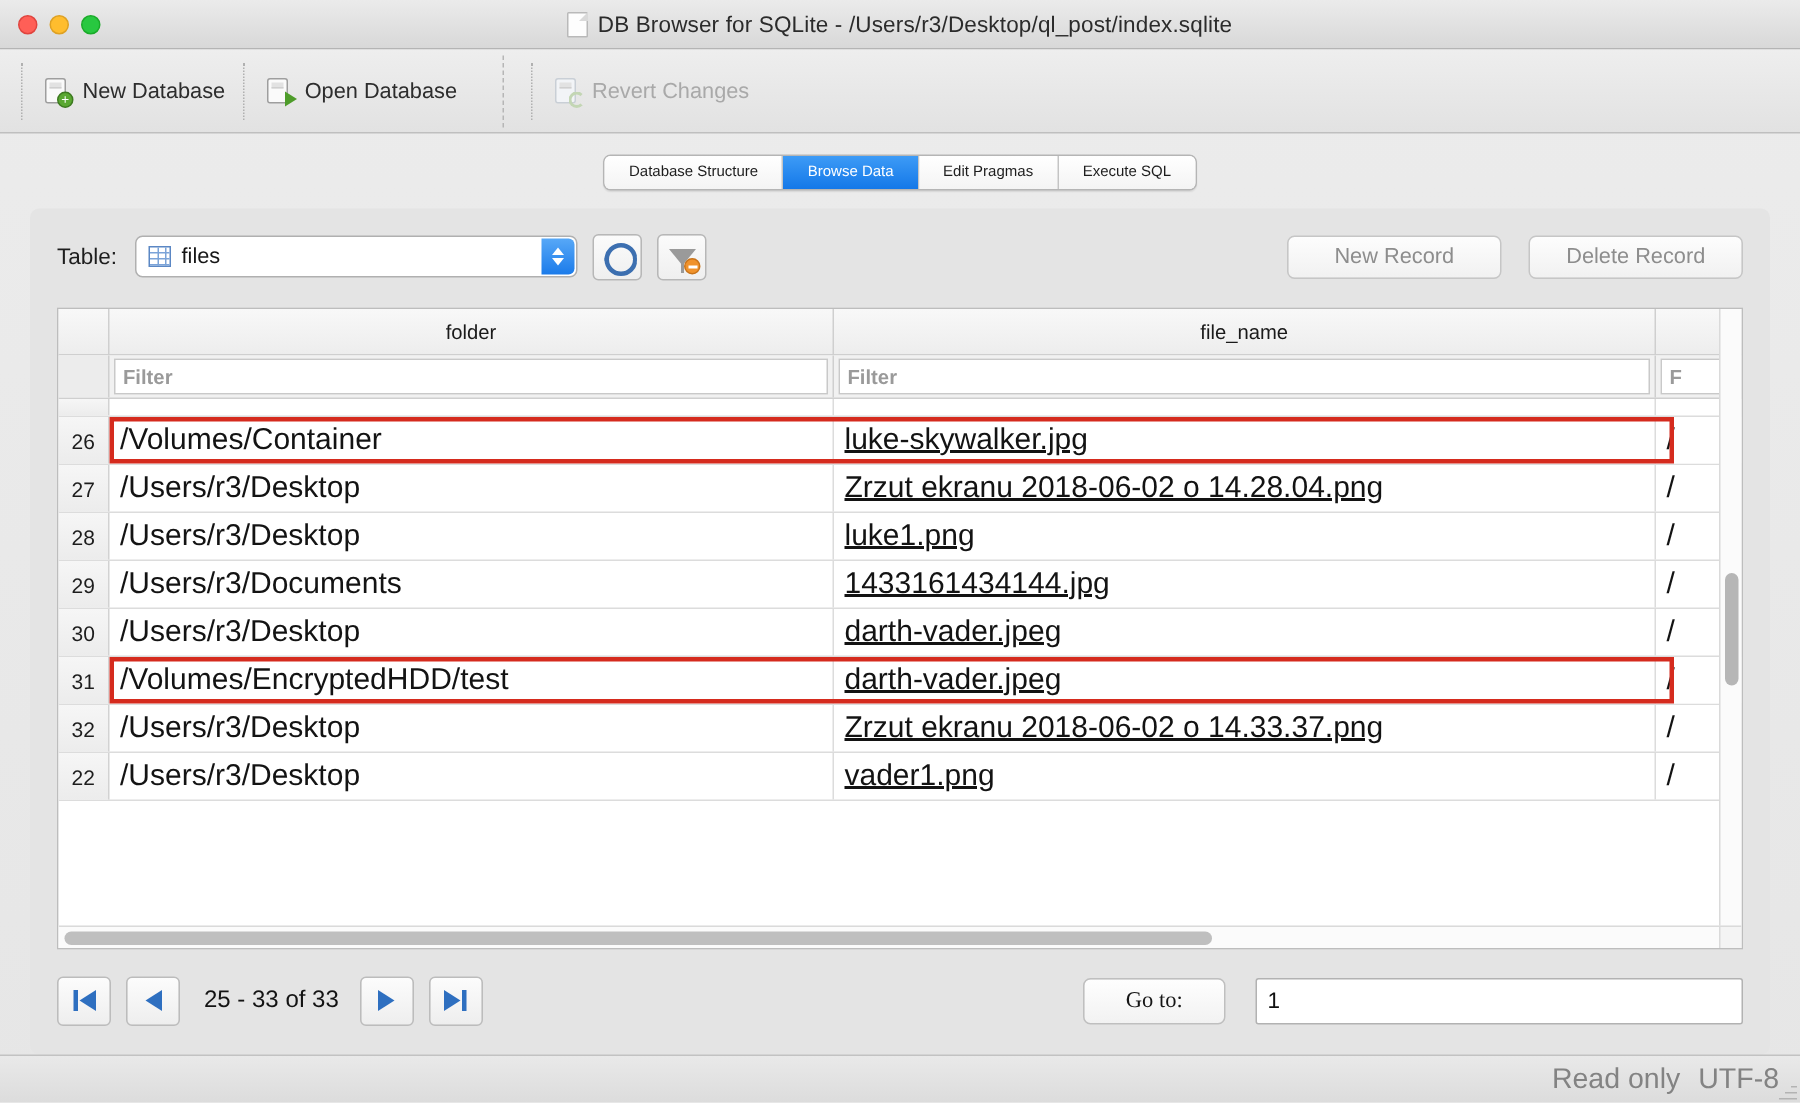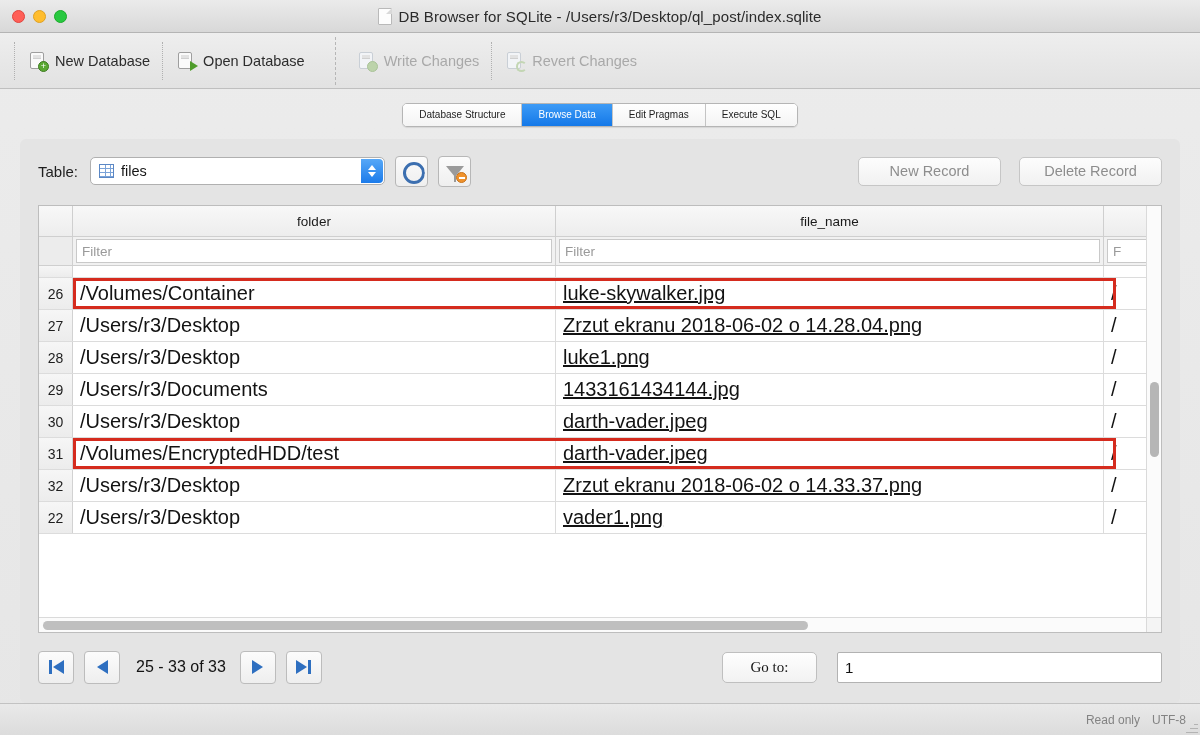--- a/index.html
+++ b/index.html
@@ -229,21 +229,21 @@
     display: flex; flex: none; height: 29px;
     background: #f1f1f1; border-bottom: 1px solid #cfcfcf;
   }
   .gutter-f { width: 34px; border-right: 1px solid #cfcfcf; flex: none; background:#ececec; }
   .filter-cell {
     border-right: 1px solid #cfcfcf; padding: 2px 3px;
   }
   .filter-in {
     width: 100%; height: 100%; border: 1px solid #c9c9c9; background: #fff;
     font-size: 13.5px; color: #9a9a9a; padding-left: 5px;
-    display: flex; align-items: center;
+    display: flex; align-items: center; font-weight: bold;
   }
 
   .rows {
     flex: 1 1 auto; position: relative; overflow: hidden; background: #fff;
   }
   .row {
     display: flex; height: 32px; border-bottom: 1px solid #dcdcdc;
     position: relative;
   }
   .row.partial { height: 12px; overflow: hidden; }
@@ -335,21 +335,21 @@
   }
 
   
   .statusbar {
     flex: none; height: 32px;
     background: linear-gradient(180deg,#e9e9e9 0%,#dcdcdc 100%);
     border-top: 1px solid #c2c2c2;
     display: flex; align-items: center; justify-content: flex-end;
     padding-right: 14px; gap: 12px; position: relative;
   }
-  .status-txt { font-size: 12px; color: #838383; }
+  .status-txt { font-size: 19px; color: #838383; }
   .resizer {
     position: absolute; right: 2px; bottom: 2px; width: 12px; height: 12px;
   }
   .resizer span {
     position:absolute; right:0; background:#b3b3b3; height:1px;
   }
 </style>
 </head>
 <body>
 
@@ -378,27 +378,20 @@
     </div>
     <div class="tb-grip"></div>
     <div class="tb-btn">
       <span class="db-icon">
         <span class="db-body"></span>
           <span class="db-arrow"></span>
       </span>
       <span>Open Database</span>
     </div>
     <div class="tb-sep"></div>
-    <div class="tb-btn disabled">
-      <span class="db-icon">
-        <span class="db-body"></span>
-          <span class="db-badge"></span>
-      </span>
-      <span>Write Changes</span>
-    </div>
     <div class="tb-grip"></div>
     <div class="tb-btn disabled">
       <span class="db-icon">
         <span class="db-body"></span>
           <span class="db-refresh"></span>
       </span>
       <span>Revert Changes</span>
     </div>
   </div>
 

